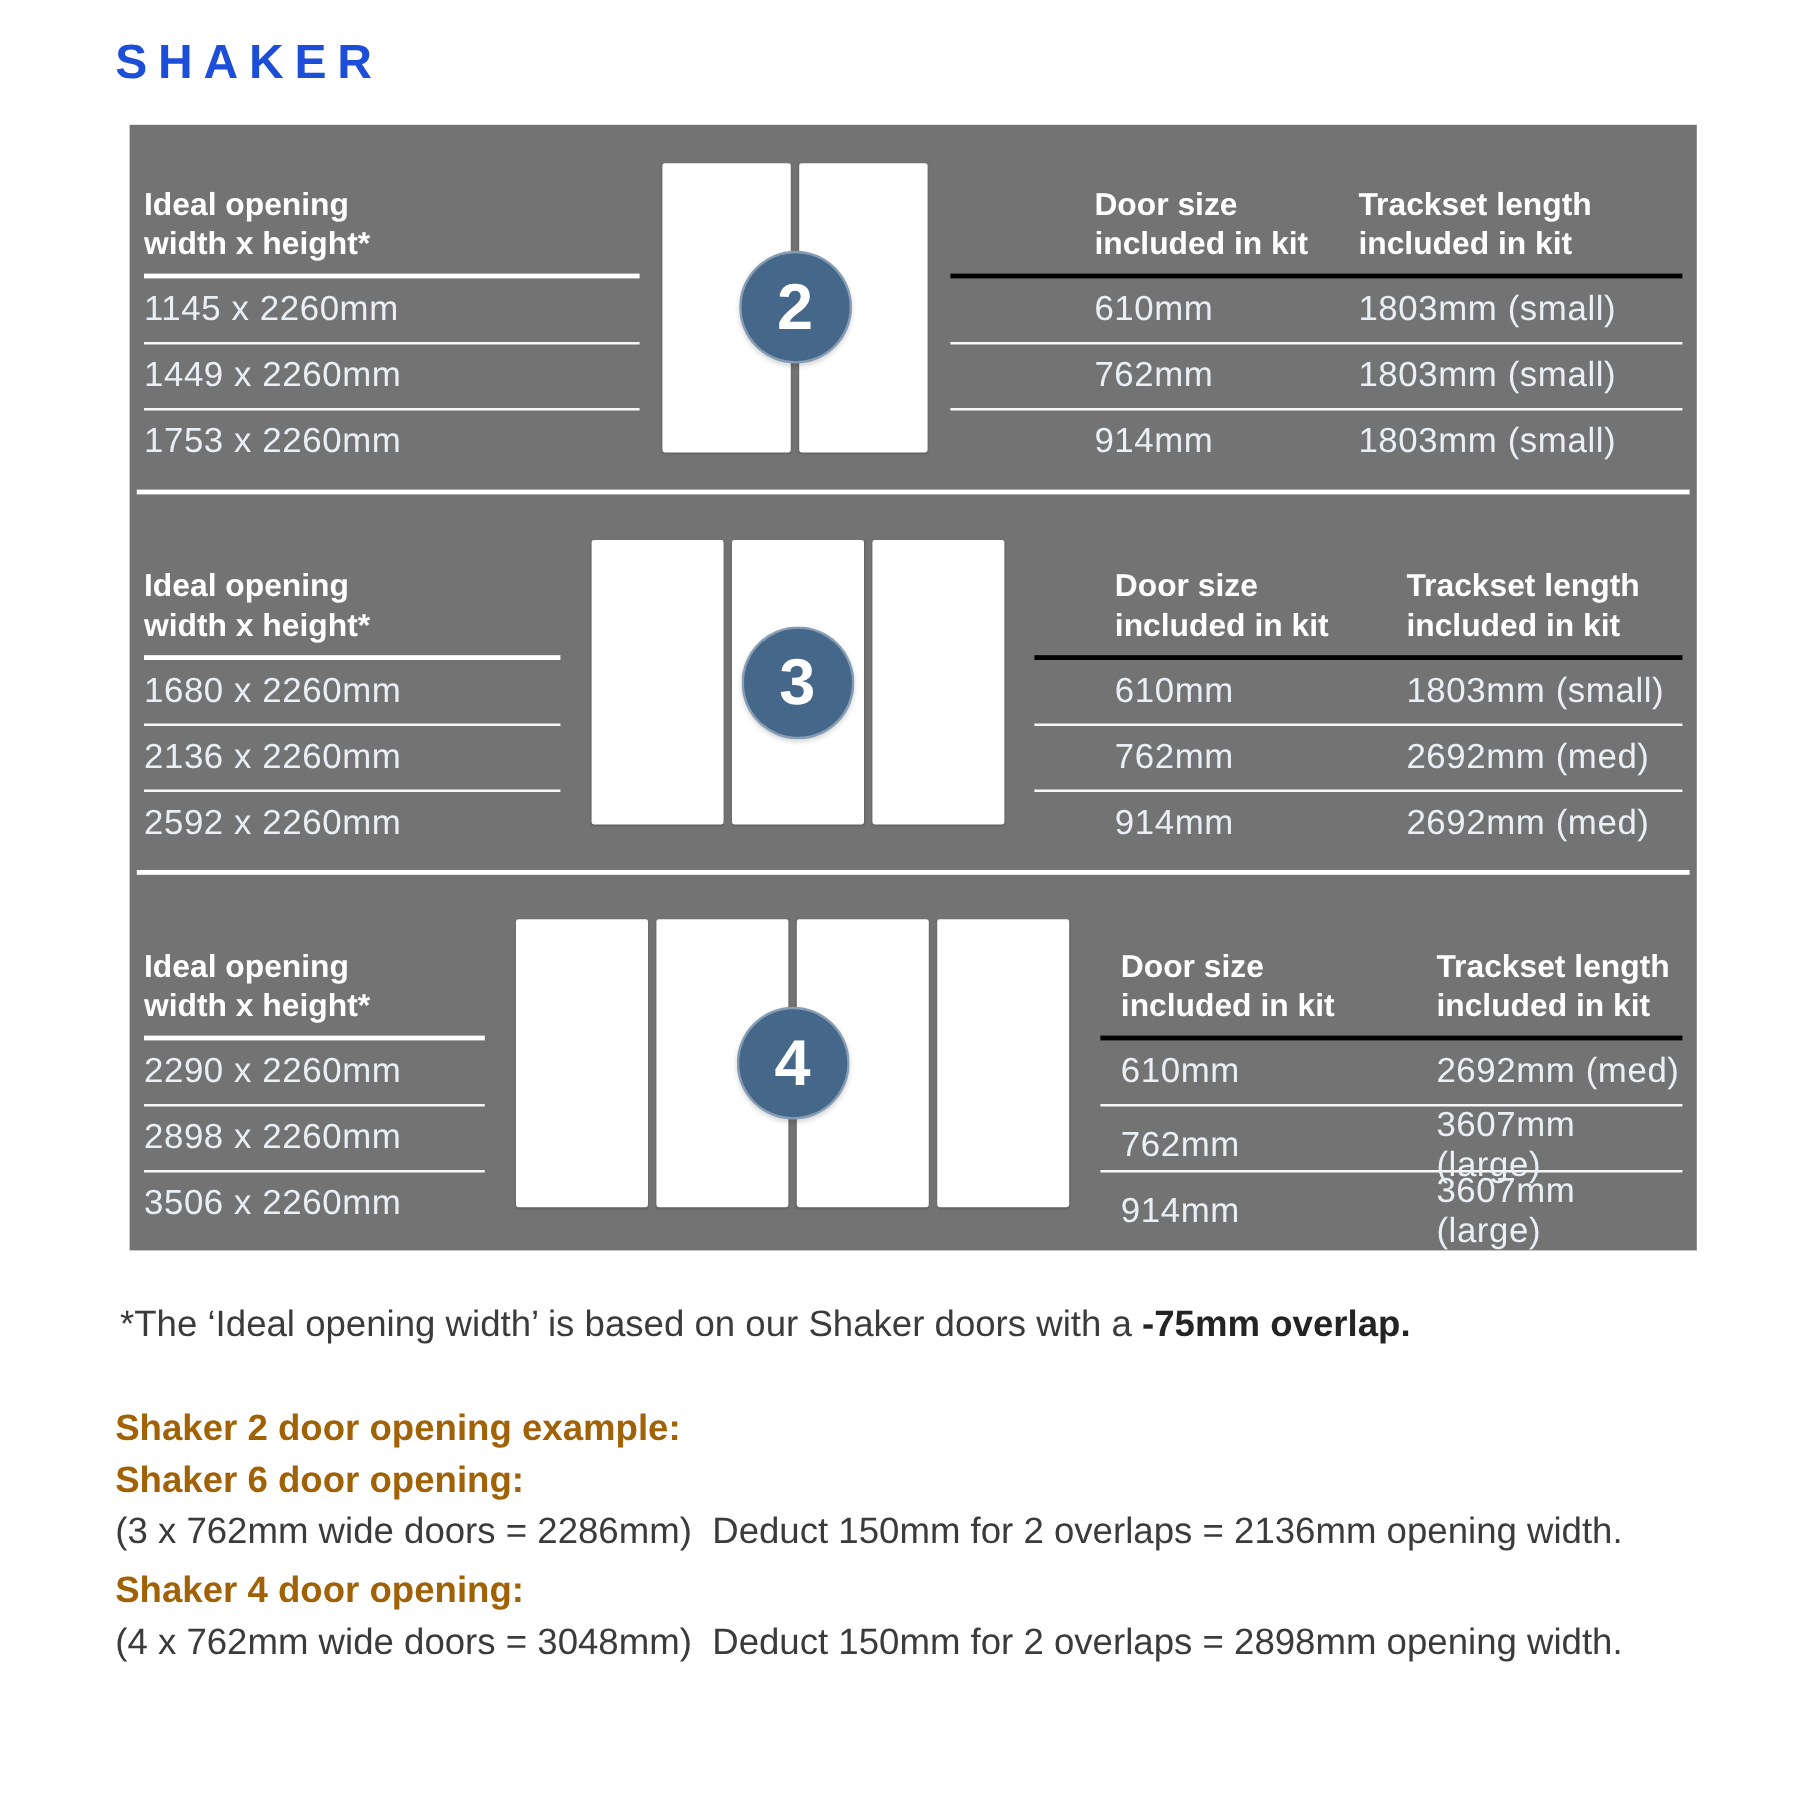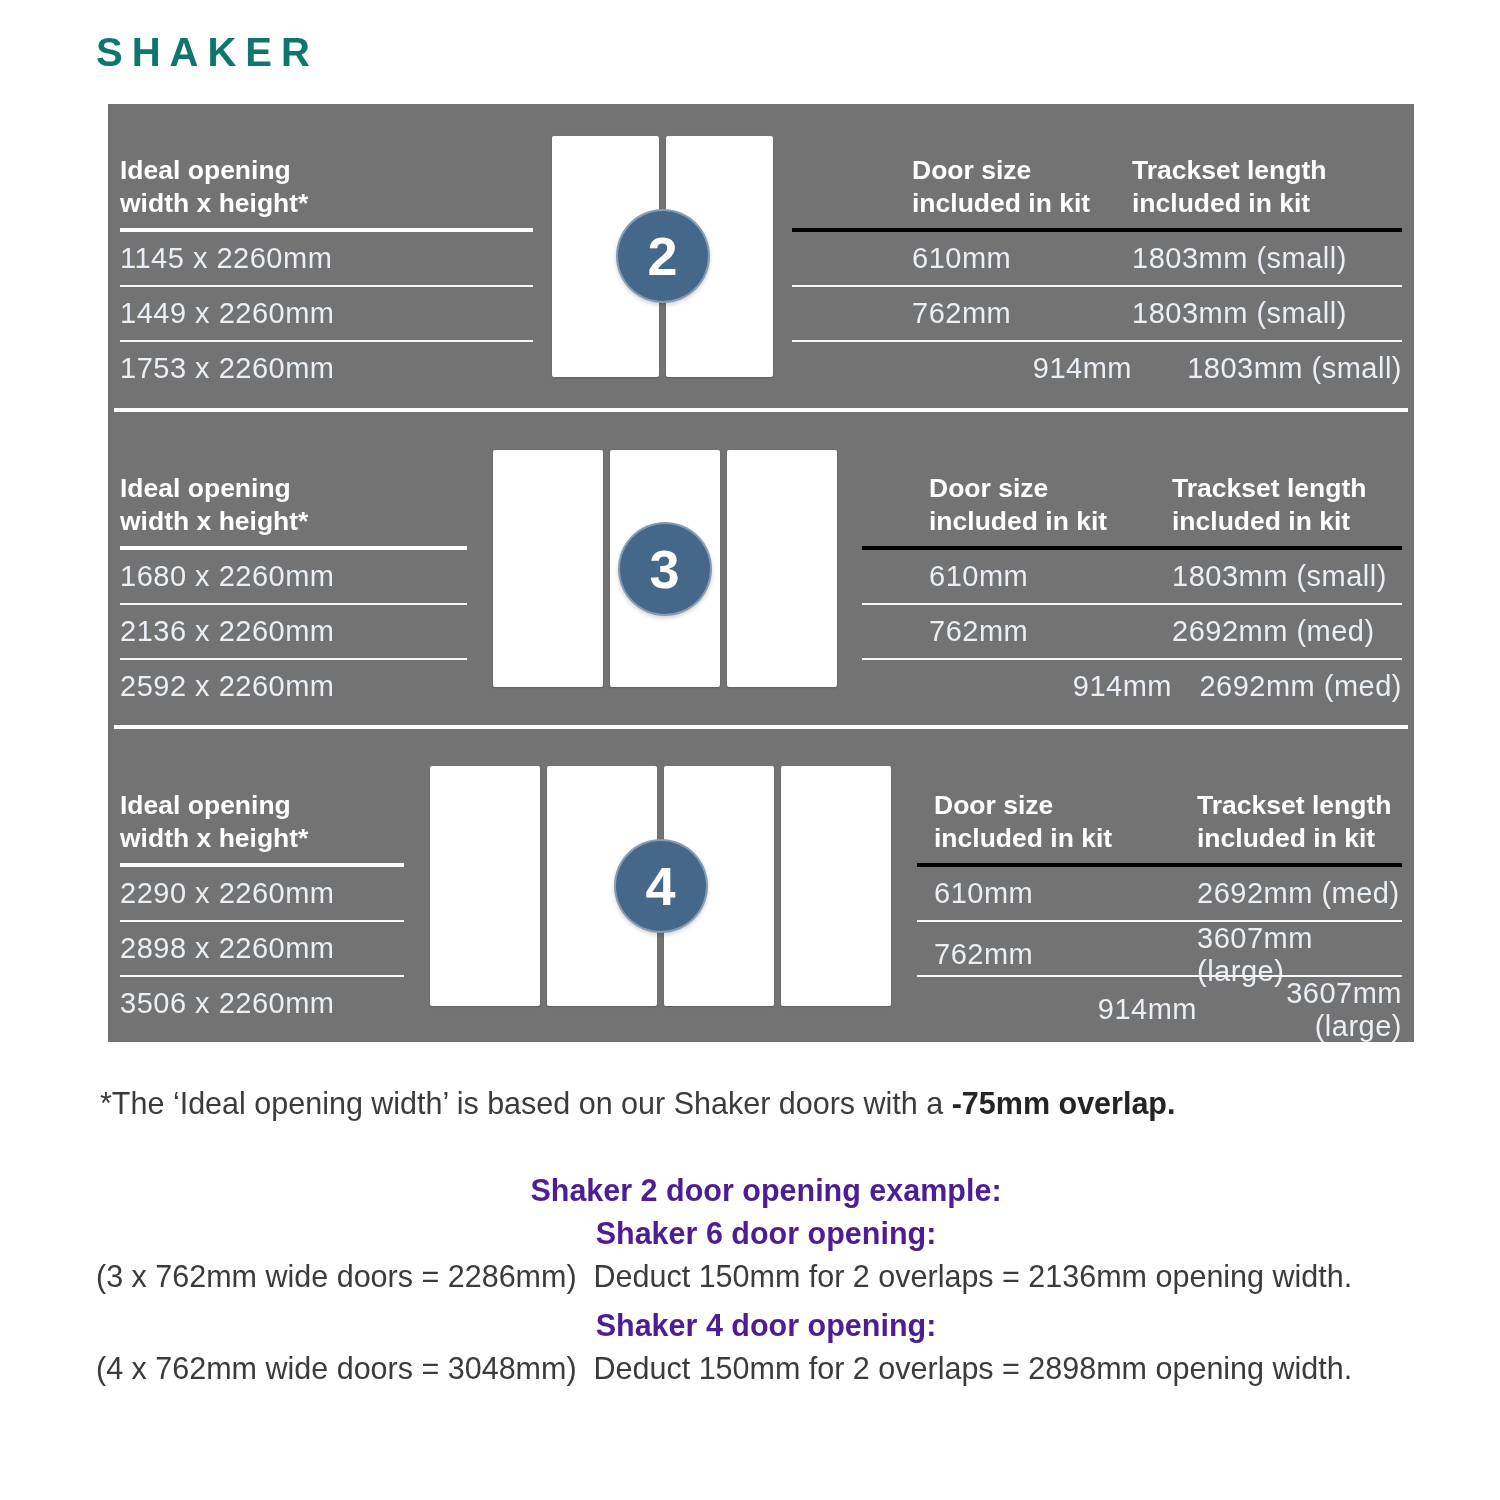--- a/index.html
+++ b/index.html
@@ -6,21 +6,21 @@
   body{
     width:1500px;height:1500px;background:#ffffff;
     font-family:"Liberation Sans", sans-serif;
     -webkit-font-smoothing:antialiased;
   }
   .page{position:relative;width:1500px;height:1500px;overflow:hidden;}
 
   .title{
     position:absolute;left:96px;top:30px;
     font-size:40px;font-weight:bold;letter-spacing:9px;
-    color:#0f766e;
+    color:#1d4ed8;
   }
 
   .panel{
     position:absolute;left:108px;top:104px;width:1306px;height:938px;
     background:#737373;display:flex;flex-direction:column;
   }
   .band{display:flex;}
   .band.s1{height:304px;}
   .band.s2,.band.s3{height:313px;}
   .band-sep{height:4px;background:#ffffff;margin:0 6px;}
@@ -82,27 +82,27 @@
     color:#ffffff;font-weight:bold;font-size:26.5px;line-height:1.26;
   }
   .s2 .rt-header,.s3 .rt-header{padding-top:60px;}
   .rt-header span{display:block;}
 
   .rt-row{
     height:53px;align-items:center;
     font-size:29px;color:#e9eff4;letter-spacing:.5px;
     border-bottom:2px solid rgba(255,255,255,.95);
   }
-  .rt-row:last-child{border-bottom:none;text-align:right;}
+  .rt-row:last-child{border-bottom:none;}
 
   
   .notes{position:absolute;left:96px;top:1086px;width:1340px;color:#3b3b3b;}
   .footnote{font-size:30.5px;margin:0 0 52px 4px;white-space:pre-wrap;}
   .footnote .fbold{font-weight:bold;color:#242424;}
-  .example-heading{font-size:30.5px;font-weight:bold;color:#4c1d95;margin:0 0 8px 0;text-align:center;}
+  .example-heading{font-size:30.5px;font-weight:bold;color:#a16207;margin:0 0 8px 0;}
   .example-body{font-size:30.5px;margin:0 0 14px 0;white-space:pre-wrap;color:#3b3b3b;}
 </style>
 </head>
 <body>
 
 <div class="page">
 
   <div class="title">SHAKER</div>
 
   <div class="panel">

